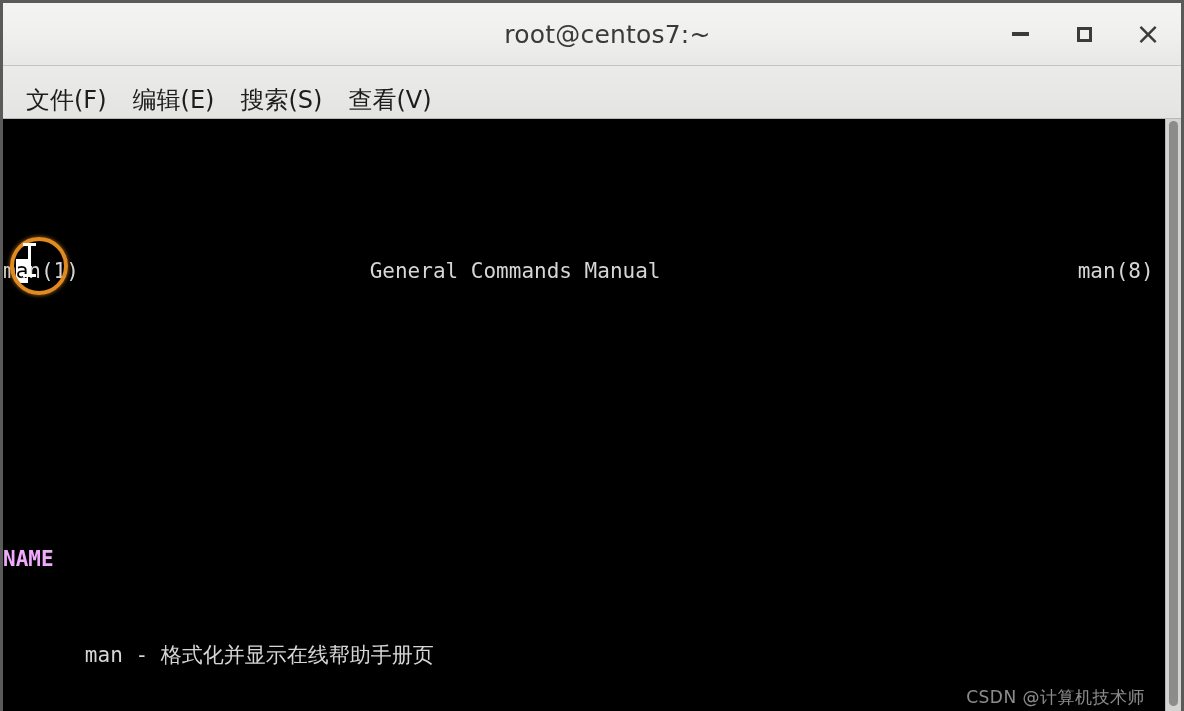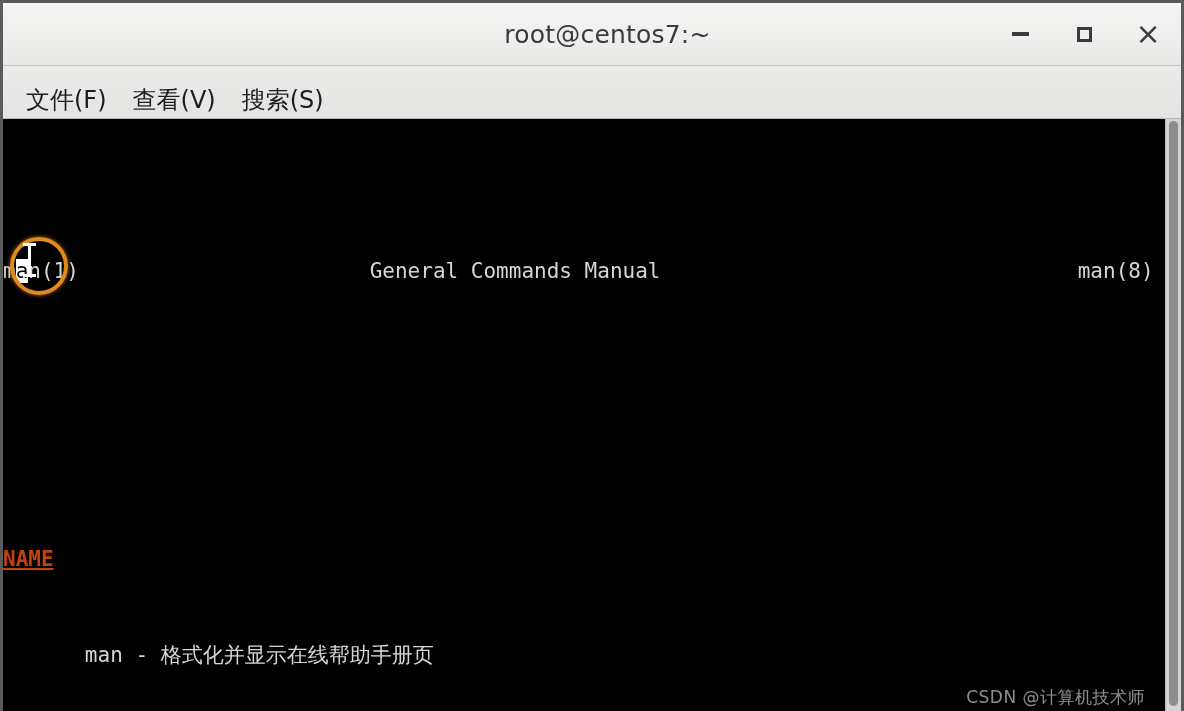--- a/index.html
+++ b/index.html
@@ -123,21 +123,21 @@
     color: #d6d6d6;
     white-space: pre;
     overflow: hidden;
   }
   .line {
     height: 32px;
     white-space: pre;
     letter-spacing: 0px;
   }
   .pad { padding-left: 6px; }
-  .b { color: #c2410c; font-weight: bold; text-decoration: underline; }
+  .b { color: #f0abfc; font-weight: bold; }
 
   
   .sel-block {
     background: #ffffff;
     color: #000000;
   }
 
   
   .click-ring {
     position: absolute;
@@ -228,22 +228,23 @@
         <i class="glyph-max"></i>
       </div>
       <div class="win-btn">
         <span class="glyph-close">×</span>
       </div>
     </div>
   </div>
 
   <div class="menubar">
     <div class="menu-item">文件(F)</div>
+    <div class="menu-item">编辑(E)</div>
+    <div class="menu-item">搜索(S)</div>
     <div class="menu-item">查看(V)</div>
-    <div class="menu-item">搜索(S)</div>
   </div>
 
   <div class="terminal">
     <div class="term-body">
 
       
       <div class="line"><span>m</span><span class="sel-block">a</span><span>n(1)</span><span id="hdr-gap1">                       </span><span>General Commands Manual</span><span id="hdr-gap2">                                 </span><span>man(8)</span></div>
 
       <div class="line"> </div>
 

